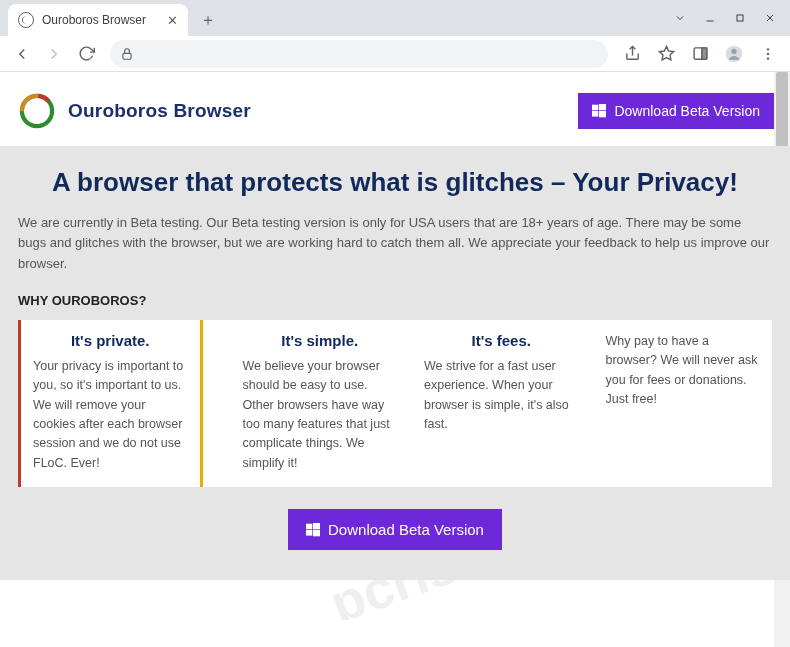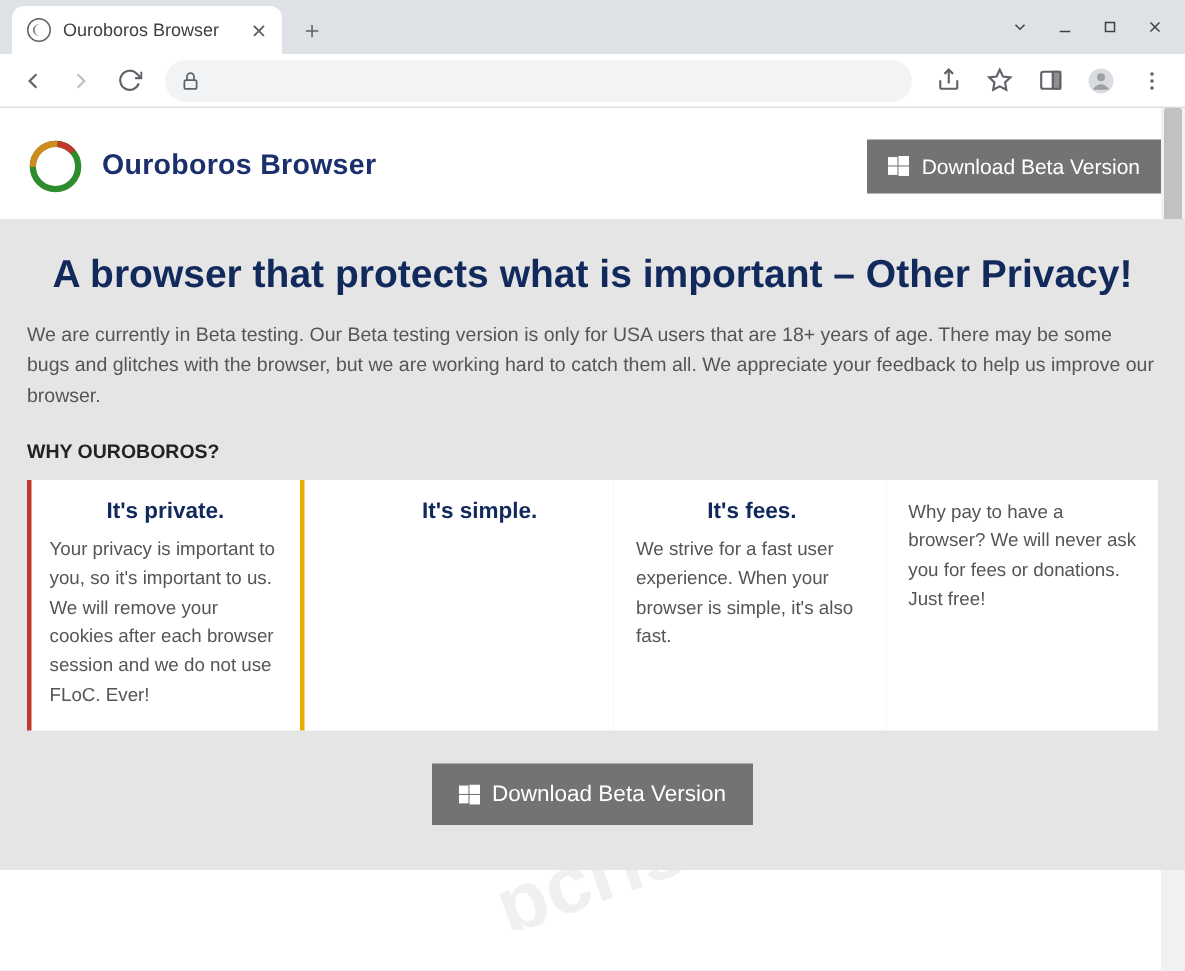--- a/index.html
+++ b/index.html
@@ -31,21 +31,21 @@
 
 
 .watermark { position: absolute; inset: 0; display: flex; align-items: center; justify-content: center; pointer-events: none; opacity: 0.06; }
 .watermark svg { width: 520px; height: 520px; }
 
 
 .site-header { display: flex; align-items: center; justify-content: space-between; padding: 4px 0 14px 0; position: relative; z-index: 2; }
 .brand { display: flex; align-items: center; gap: 10px; }
 .logo-ring { width: 42px; height: 42px; }
 .brand-name { font-size: 19px; font-weight: 700; color: #1a2f6b; letter-spacing: 0.2px; }
-.dl-btn { background: #737373; color: #fff; border: none; padding: 10px 14px; font-size: 14px; display: inline-flex; align-items: center; gap: 8px; cursor: pointer; }
+.dl-btn { background: #6d28d9; color: #fff; border: none; padding: 10px 14px; font-size: 14px; display: inline-flex; align-items: center; gap: 8px; cursor: pointer; }
 .dl-btn .winlogo { width: 14px; height: 14px; }
 
 
 .body-section { background: #e5e5e5; margin: 0 -16px; padding: 20px 18px 30px 18px; position: relative; z-index: 2; }
 .hero { text-align: center; font-size: 26px; font-weight: 800; color: #12295c; line-height: 1.25; margin-bottom: 14px; }
 .beta-text { font-size: 13px; color: #555; line-height: 1.6; margin-bottom: 18px; }
 .why { font-size: 13px; font-weight: 700; color: #222; margin-bottom: 12px; }
 
 .cards { display: flex; gap: 0; margin-bottom: 22px; }
 .card { background: #fff; flex: 1; padding: 12px 12px 14px 12px; border-left: 3px solid transparent; }
@@ -187,31 +187,32 @@
             <rect x="0" y="1" width="9" height="8"></rect>
             <rect x="10" y="0" width="10" height="9"></rect>
             <rect x="0" y="10" width="9" height="8"></rect>
             <rect x="10" y="10" width="10" height="9"></rect>
           </svg>
         <span>Download Beta Version</span>
       </button>
     </div>
 
     <div class="body-section">
-      <h1 class="hero">A browser that protects what is important – Other Privacy!</h1>
+      <h1 class="hero">A browser that protects what is glitches – Your Privacy!</h1>
       <p class="beta-text">We are currently in Beta testing. Our Beta testing version is only for USA users that are 18+ years of age. There may be some bugs and glitches with the browser, but we are working hard to catch them all. We appreciate your feedback to help us improve our browser.</p>
       <div class="why">WHY OUROBOROS?</div>
 
       <div class="cards">
         <div class="card c1">
           <div class="card-title">It's private.</div>
           <div class="card-body">Your privacy is important to you, so it's important to us. We will remove your cookies after each browser session and we do not use FLoC. Ever!</div>
         </div>
         <div class="card c2">
           <div class="card-title">It's simple.</div>
+          <div class="card-body">We believe your browser should be easy to use. Other browsers have way too many features that just complicate things. We simplify it!</div>
         </div>
         <div class="card">
           <div class="card-title">It's fees.</div>
           <div class="card-body">We strive for a fast user experience. When your browser is simple, it's also fast.</div>
         </div>
         <div class="card">
           <div class="card-body">Why pay to have a browser? We will never ask you for fees or donations. Just free!</div>
         </div>
       </div>
 

